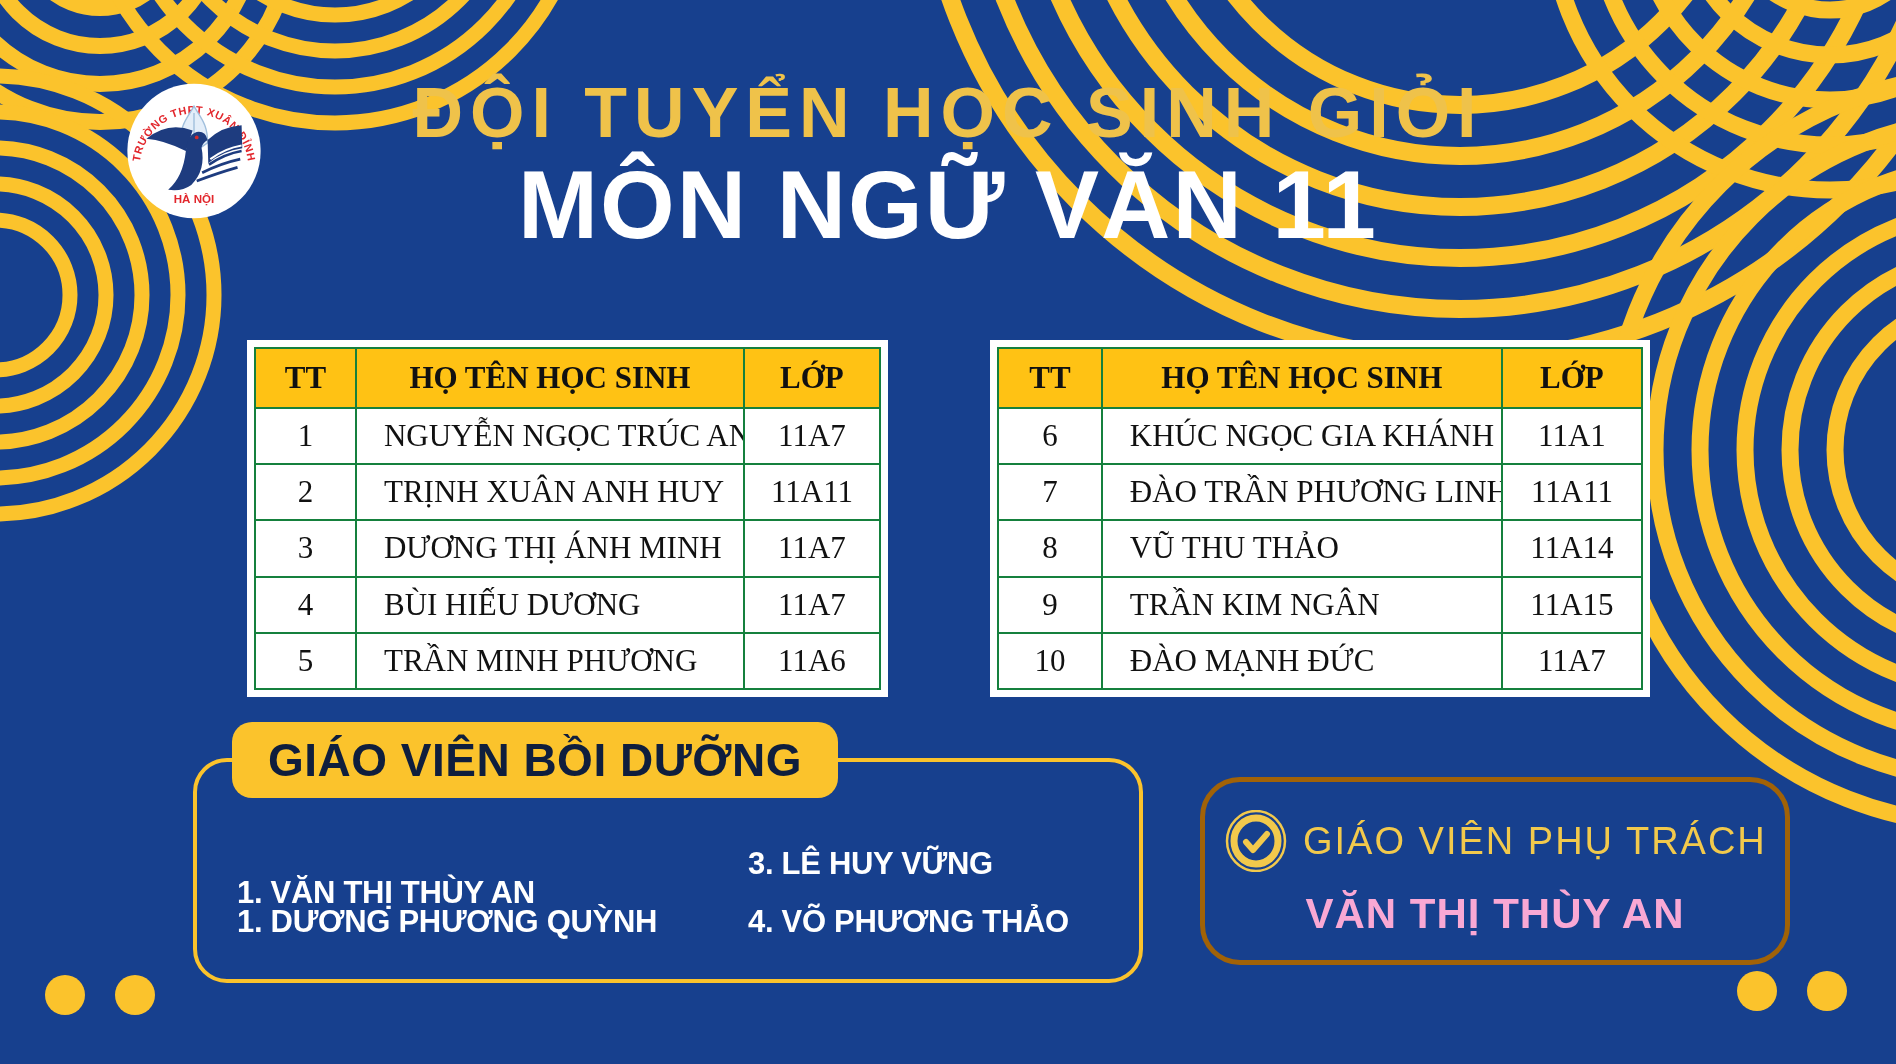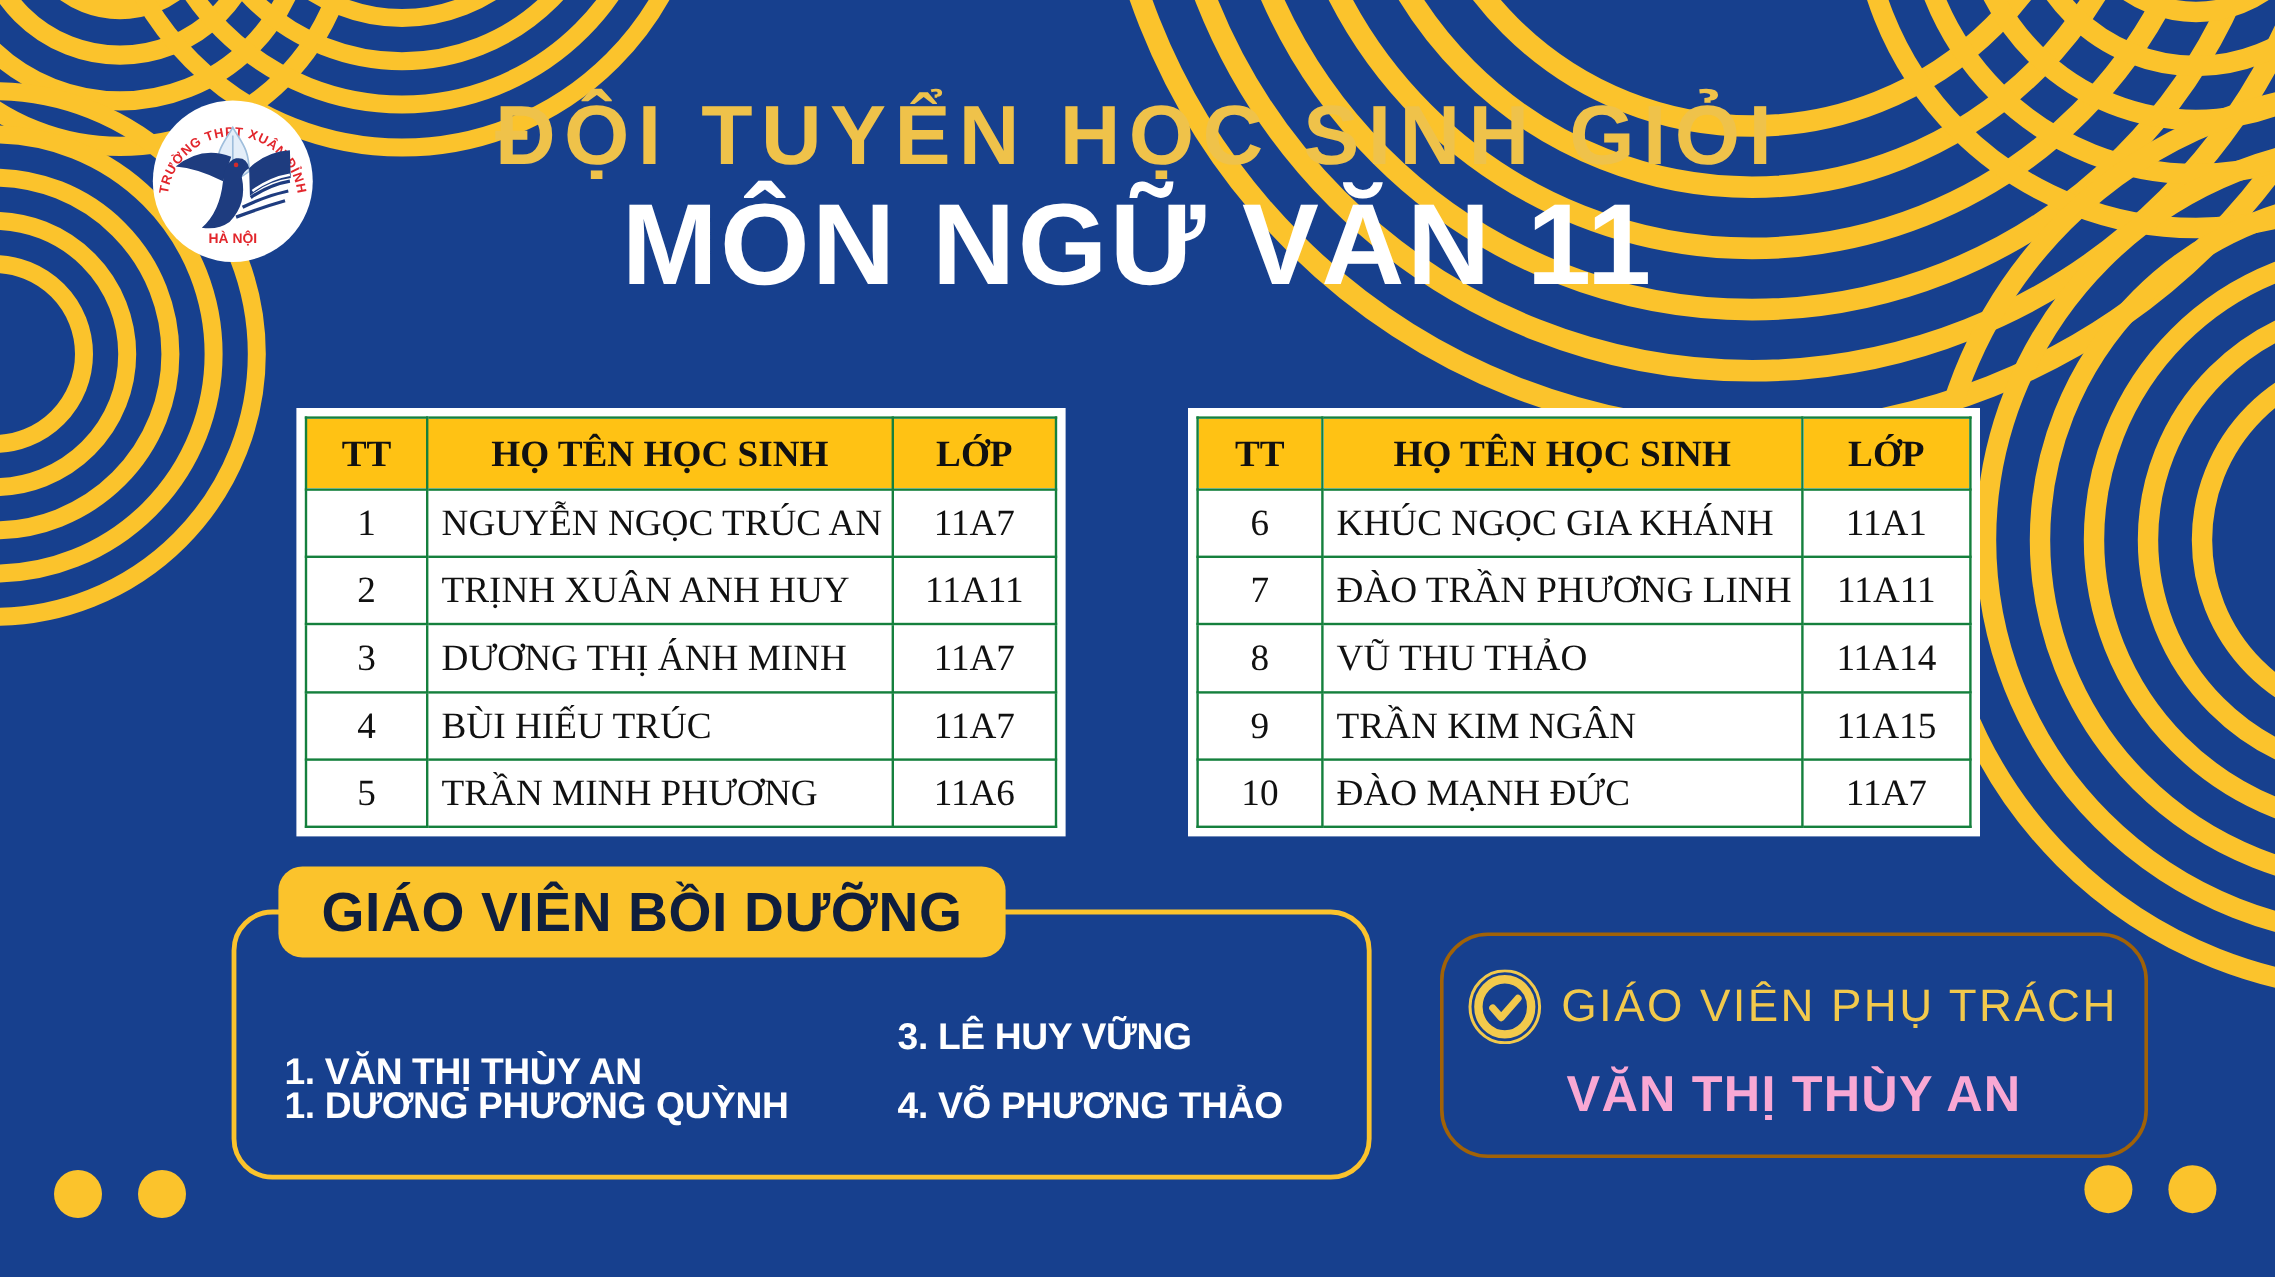--- a/index.html
+++ b/index.html
@@ -29,21 +29,21 @@
   .tbl{position:absolute;top:340px;background:#FFFFFF;padding:7px;box-sizing:border-box;}
   .tbl-left{left:247px;width:641px;height:357px;}
   .tbl-right{left:990px;width:660px;height:357px;}
   .tbl table{
     width:100%;height:100%;border-collapse:collapse;table-layout:fixed;
     font-family:"Liberation Serif", serif;color:#111111;
   }
   .tbl th,.tbl td{border:2px solid #15803d;padding:0 6px;overflow:hidden;white-space:nowrap;}
   .tbl th{background:#FFC214;font-size:31px;font-weight:700;height:58px;color:#111;}
   .tbl td{font-size:31px;text-align:center;}
-  .tbl td.col-name{text-align:left;padding-left:11px;}
+  .tbl td.col-name{text-align:left;padding-left:27px;}
   .col-tt{width:15%;}
   .col-name{width:64%;}
   .col-class{width:21%;}
 
   
   .coach-box{
     position:absolute;left:193px;top:758px;width:950px;height:225px;
     border:4px solid #FBC32C;border-radius:34px;box-sizing:border-box;
   }
   .coach-pill{
@@ -57,21 +57,21 @@
     letter-spacing:-0.3px;white-space:nowrap;
   }
   .c1r1{left:237px;top:846px;margin-top:29px;}
   .c1r2{left:237px;top:904px;}
   .c2r1{left:748px;top:846px;}
   .c2r2{left:748px;top:904px;}
 
   
   .lead-box{
     position:absolute;left:1200px;top:777px;width:590px;height:188px;
-    border:3px solid #a16207;border-radius:40px;box-sizing:border-box;
+    border:5px solid #a16207;border-radius:40px;box-sizing:border-box;
   }
   .lead-row{
     position:absolute;left:20px;top:28px;display:flex;align-items:center;gap:16px;
   }
   .lead-heading{
     color:#F2C94C;font-size:38px;font-weight:400;letter-spacing:2px;white-space:nowrap;
   }
   .lead-name{
     position:absolute;left:0;top:108px;width:100%;text-align:center;
     color:#f9a8d4;font-weight:800;font-size:42px;letter-spacing:1px;
@@ -194,21 +194,21 @@
           <td class="col-name">TRỊNH XUÂN ANH HUY</td>
           <td class="col-class">11A11</td>
         </tr>
         <tr>
           <td class="col-tt">3</td>
           <td class="col-name">DƯƠNG THỊ ÁNH MINH</td>
           <td class="col-class">11A7</td>
         </tr>
         <tr>
           <td class="col-tt">4</td>
-          <td class="col-name">BÙI HIẾU TRÚC</td>
+          <td class="col-name">BÙI HIẾU DƯƠNG</td>
           <td class="col-class">11A7</td>
         </tr>
         <tr>
           <td class="col-tt">5</td>
           <td class="col-name">TRẦN MINH PHƯƠNG</td>
           <td class="col-class">11A6</td>
         </tr>
       </tbody>
   </table>
 </div>

